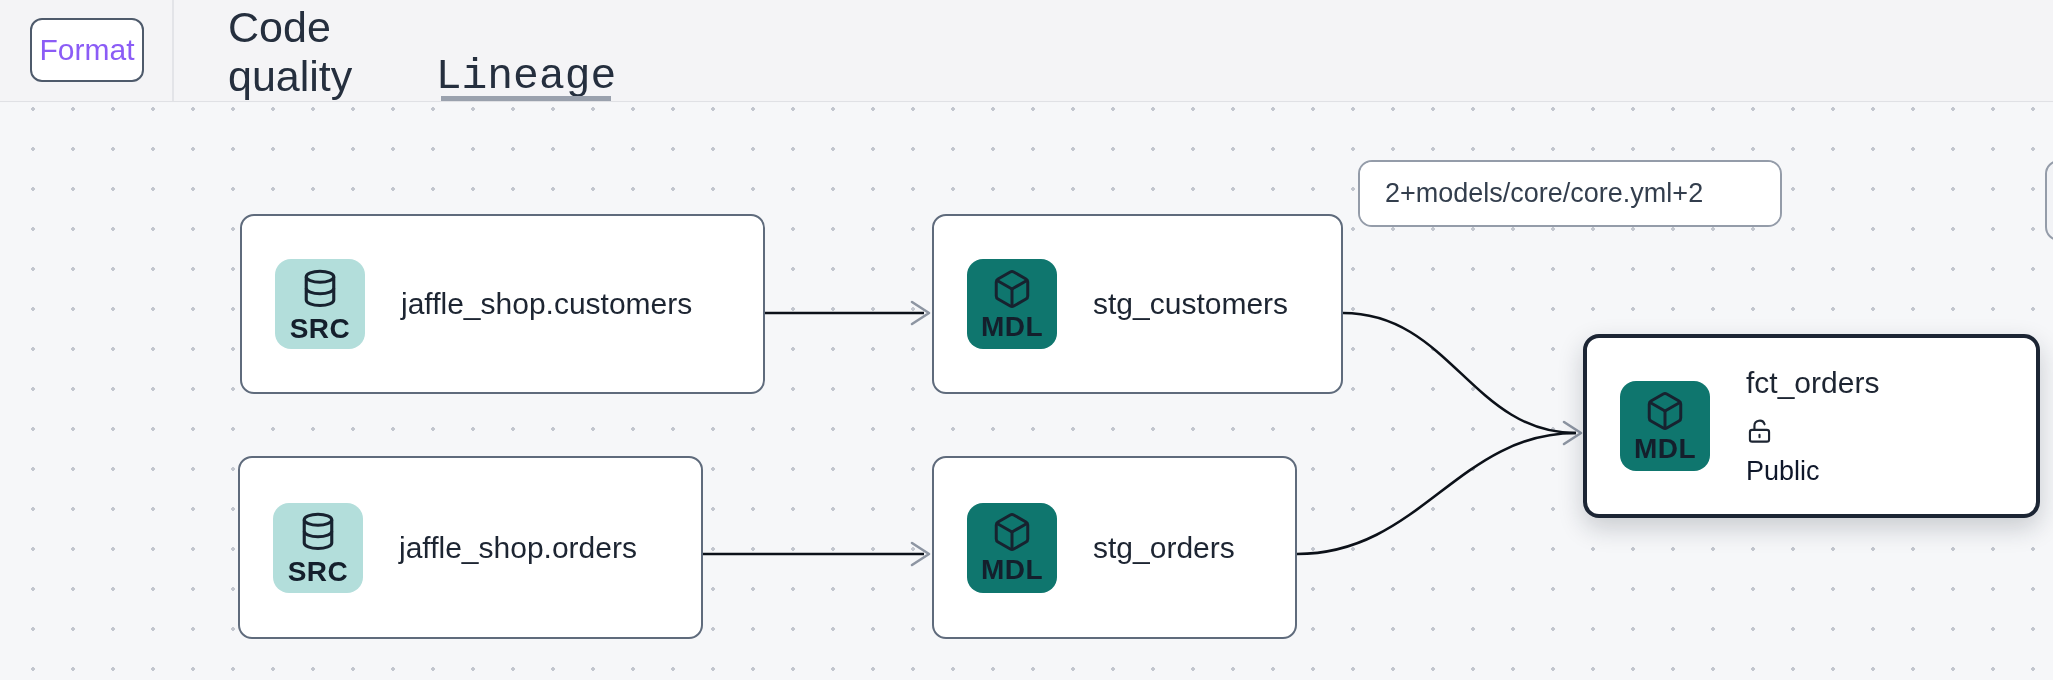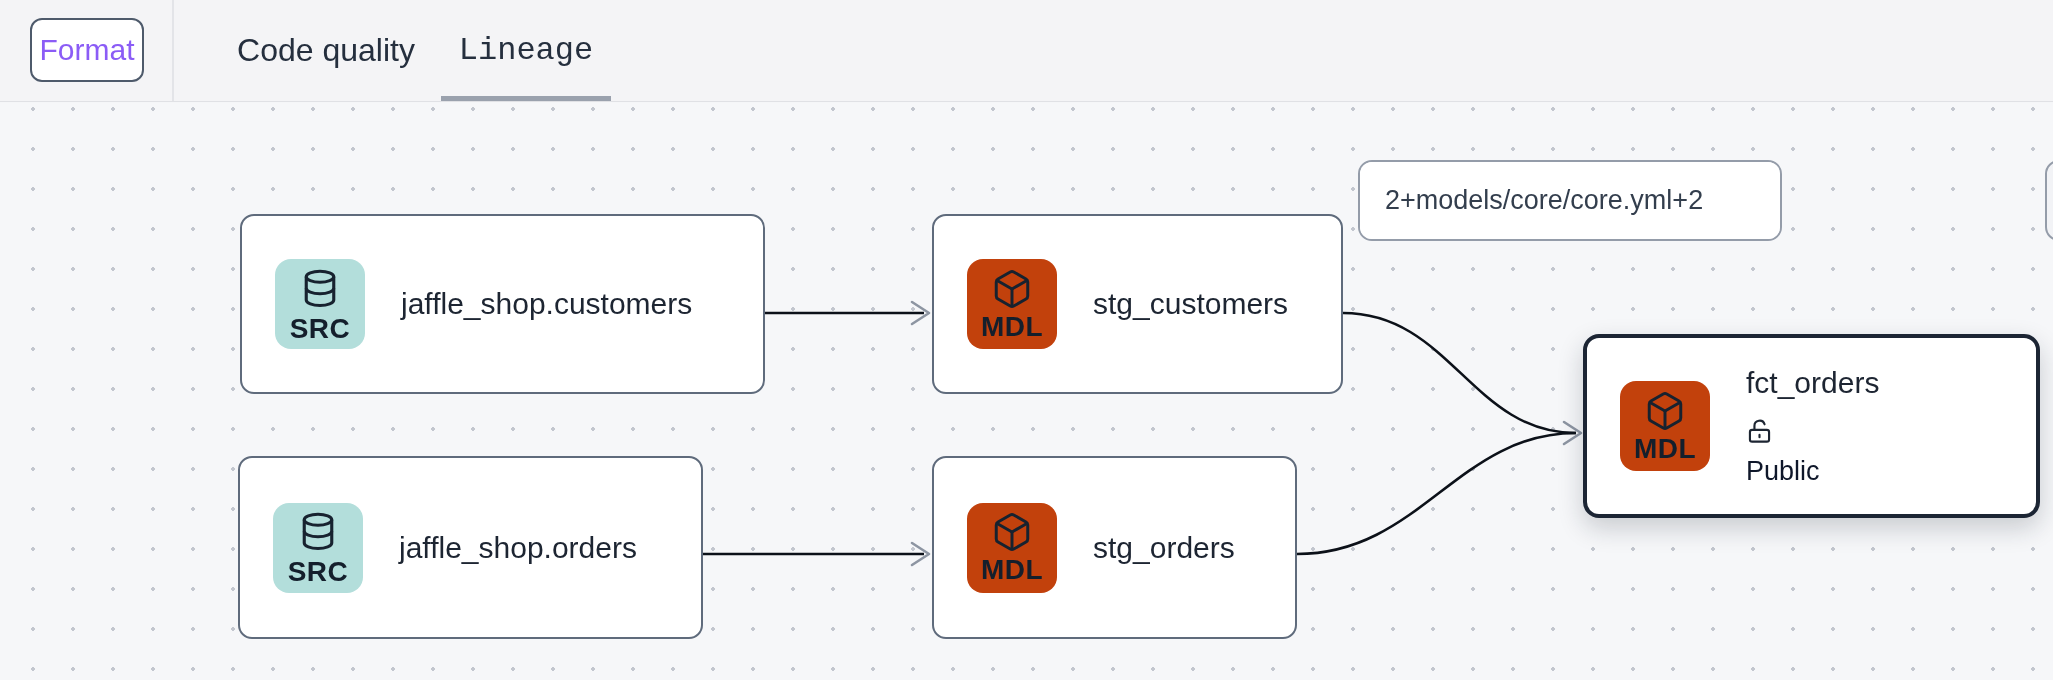--- a/index.html
+++ b/index.html
@@ -25,22 +25,22 @@
     font-size: 30px; color: #8b5cf6;
     display: flex; align-items: center; justify-content: center;
     cursor: pointer;
   }
   .topbar-divider {
     position: absolute; left: 172px; top: 0; width: 2px; height: 101px;
     background: #e3e4e8;
   }
   .tab {
     position: absolute; top: 0; height: 101px;
-    display: flex; align-items: center; justify-content: center;
-    font-size: 32px; color: #252f3e; cursor: pointer;
+    display: flex; align-items: flex-end; justify-content: center;
+    font-size: 43px; color: #252f3e; cursor: pointer;
   }
   .tab-code-quality { left: 228px; width: 196px; }
   .tab-lineage { left: 426px; width: 200px; font-family: Liberation Mono, monospace; }
   .tab-lineage .underline {
     position: absolute; bottom: 0; left: 15px; right: 15px; height: 5px;
     background: #9aa1ad;
   }
 
   
   .canvas {
@@ -66,36 +66,36 @@
     border: 4px solid #1c2534;
     border-radius: 16px;
     box-shadow: 0 10px 26px rgba(20, 28, 45, 0.20);
   }
   .tile {
     width: 90px; height: 90px; border-radius: 16px;
     display: flex; flex-direction: column; align-items: center; justify-content: center;
     flex: none; color: #17222f;
   }
   .tile-src { background: #b3dedb; }
-  .tile-mdl { background: #c2410c; }
+  .tile-mdl { background: #0f766e; }
   .tile .badge {
     font-size: 28px; font-weight: 600; line-height: 1;
     margin-top: 3px; letter-spacing: 0.5px; color: #141f2c;
   }
   .node .title { font-size: 30px; color: #1d2532; white-space: nowrap; }
   .node .text-col { display: flex; flex-direction: column; gap: 18px; }
   .access-row {
     display: flex; align-items: flex-start; gap: 11px;
     font-size: 27px; color: #0f172a; flex-direction: column;
   }
   .access-row svg { display: block; }
 
   
   .selector-group {
-    position: absolute; left: 1358px; top: 57px; height: 81px;
+    position: absolute; left: 1358px; top: 57px; height: 67px;
     display: flex;
     border: 2px solid #949ca9;
     border-radius: 14px;
     overflow: hidden;
   }
   .selector-input {
     width: 420px; height: 100%;
     background: #ffffff;
     display: flex; align-items: center;
     padding-left: 25px;

